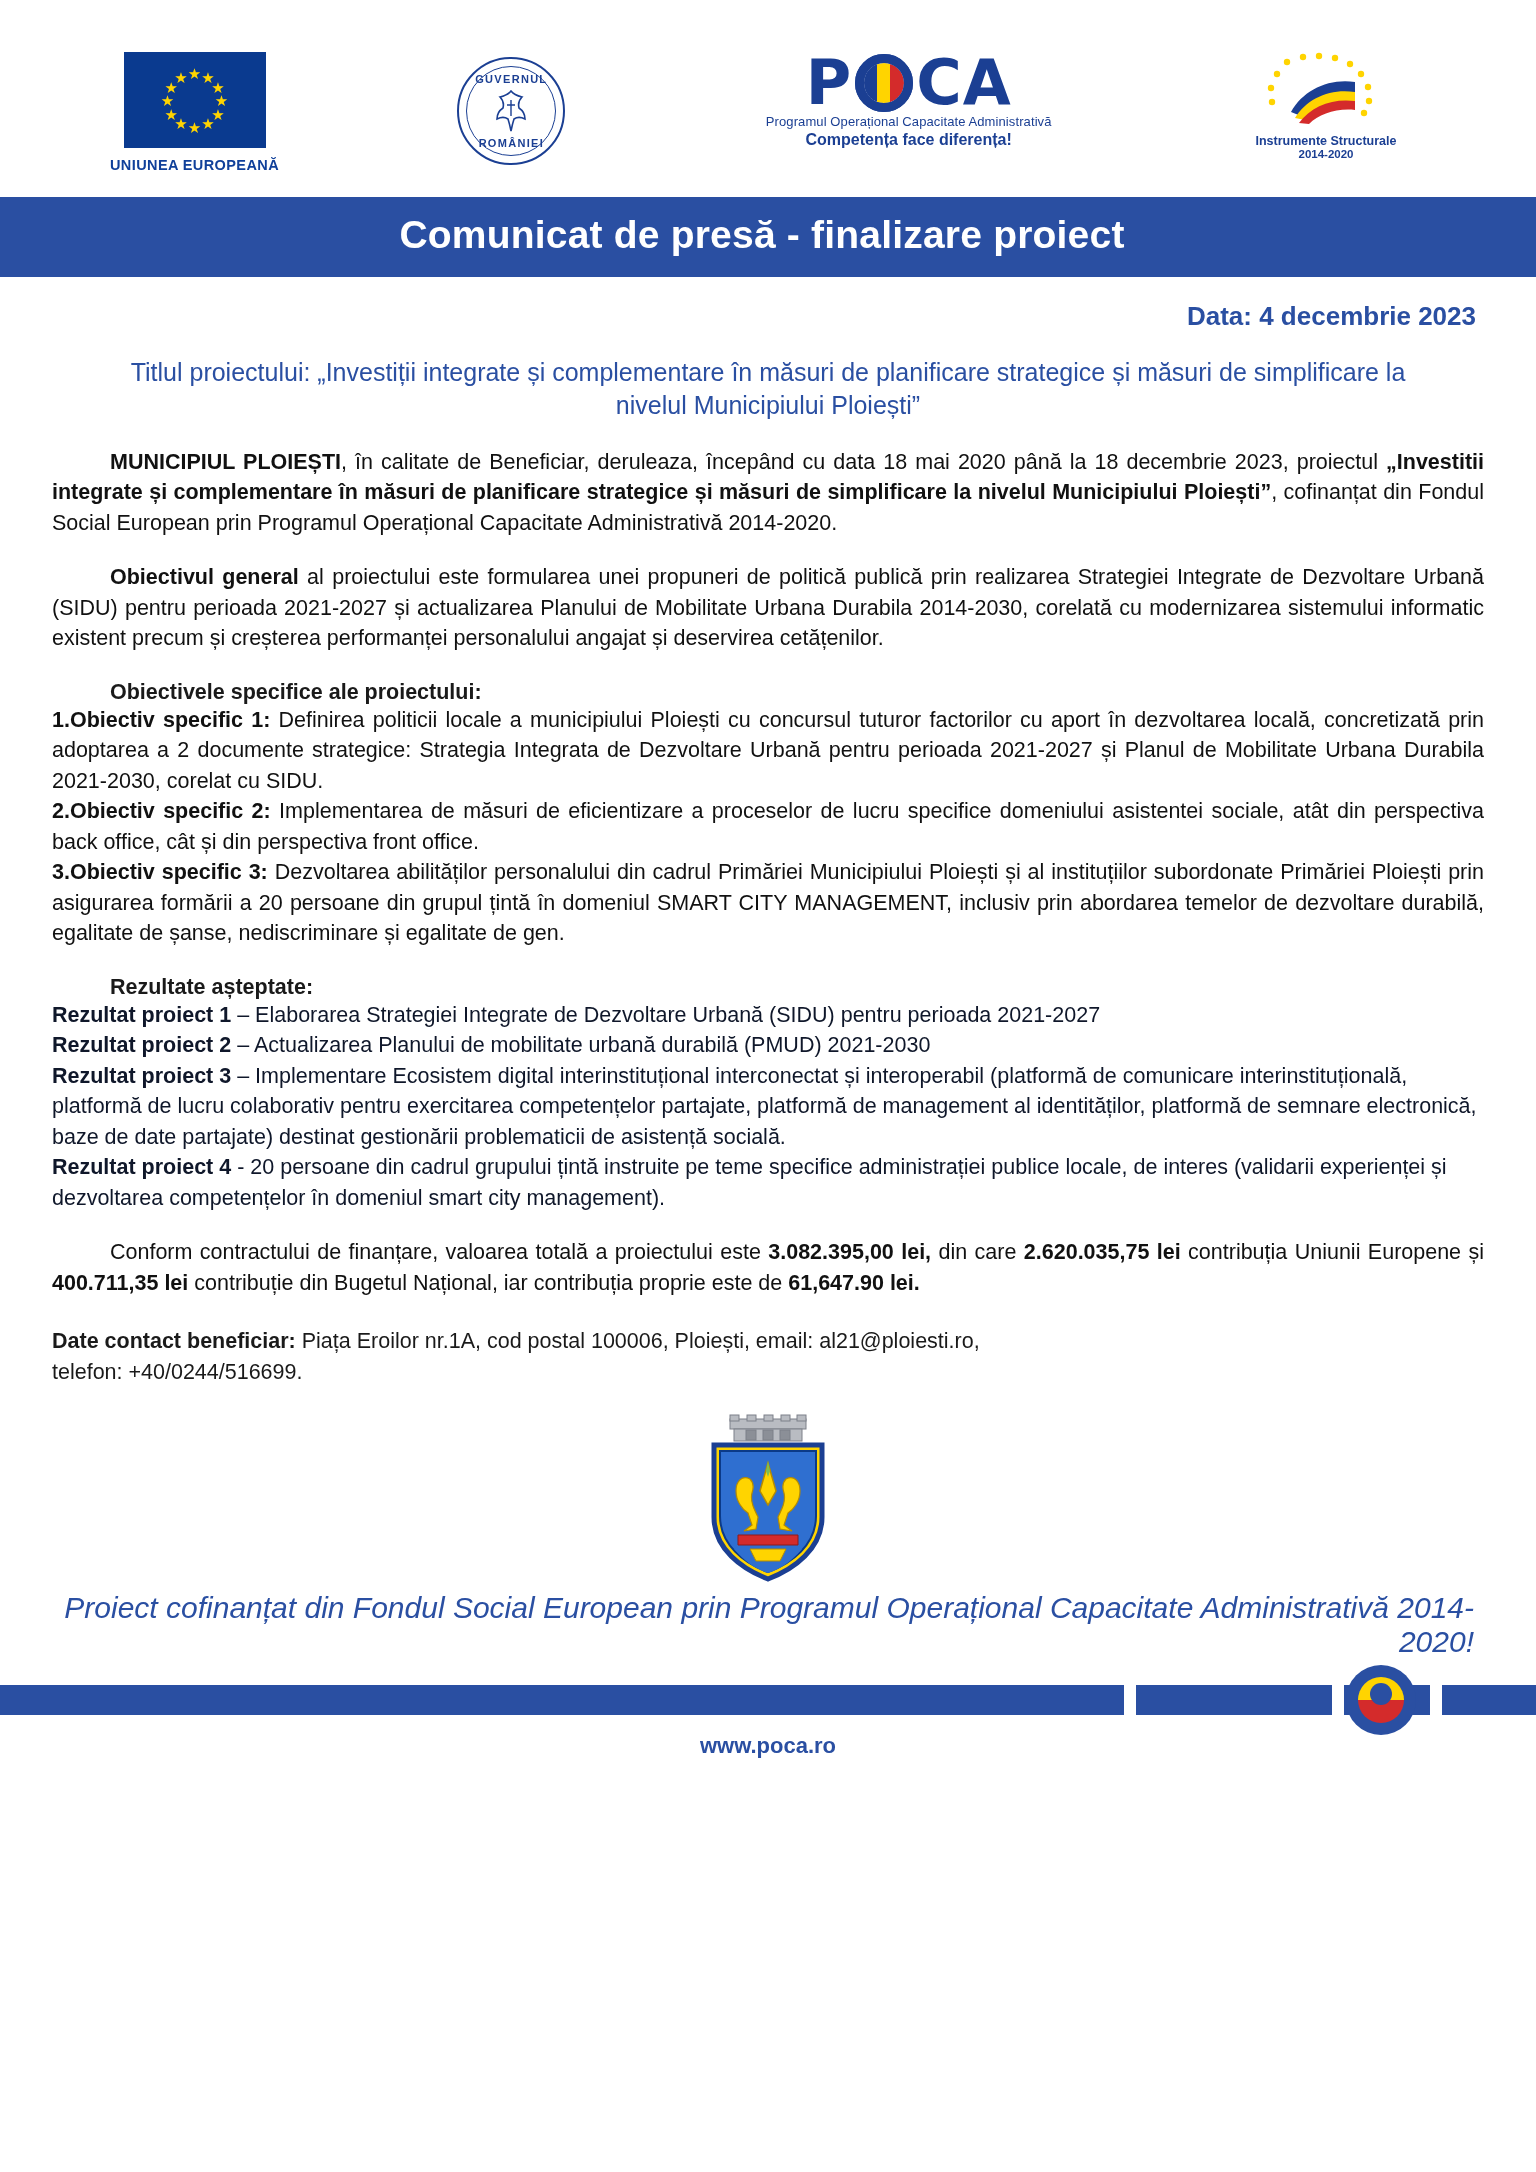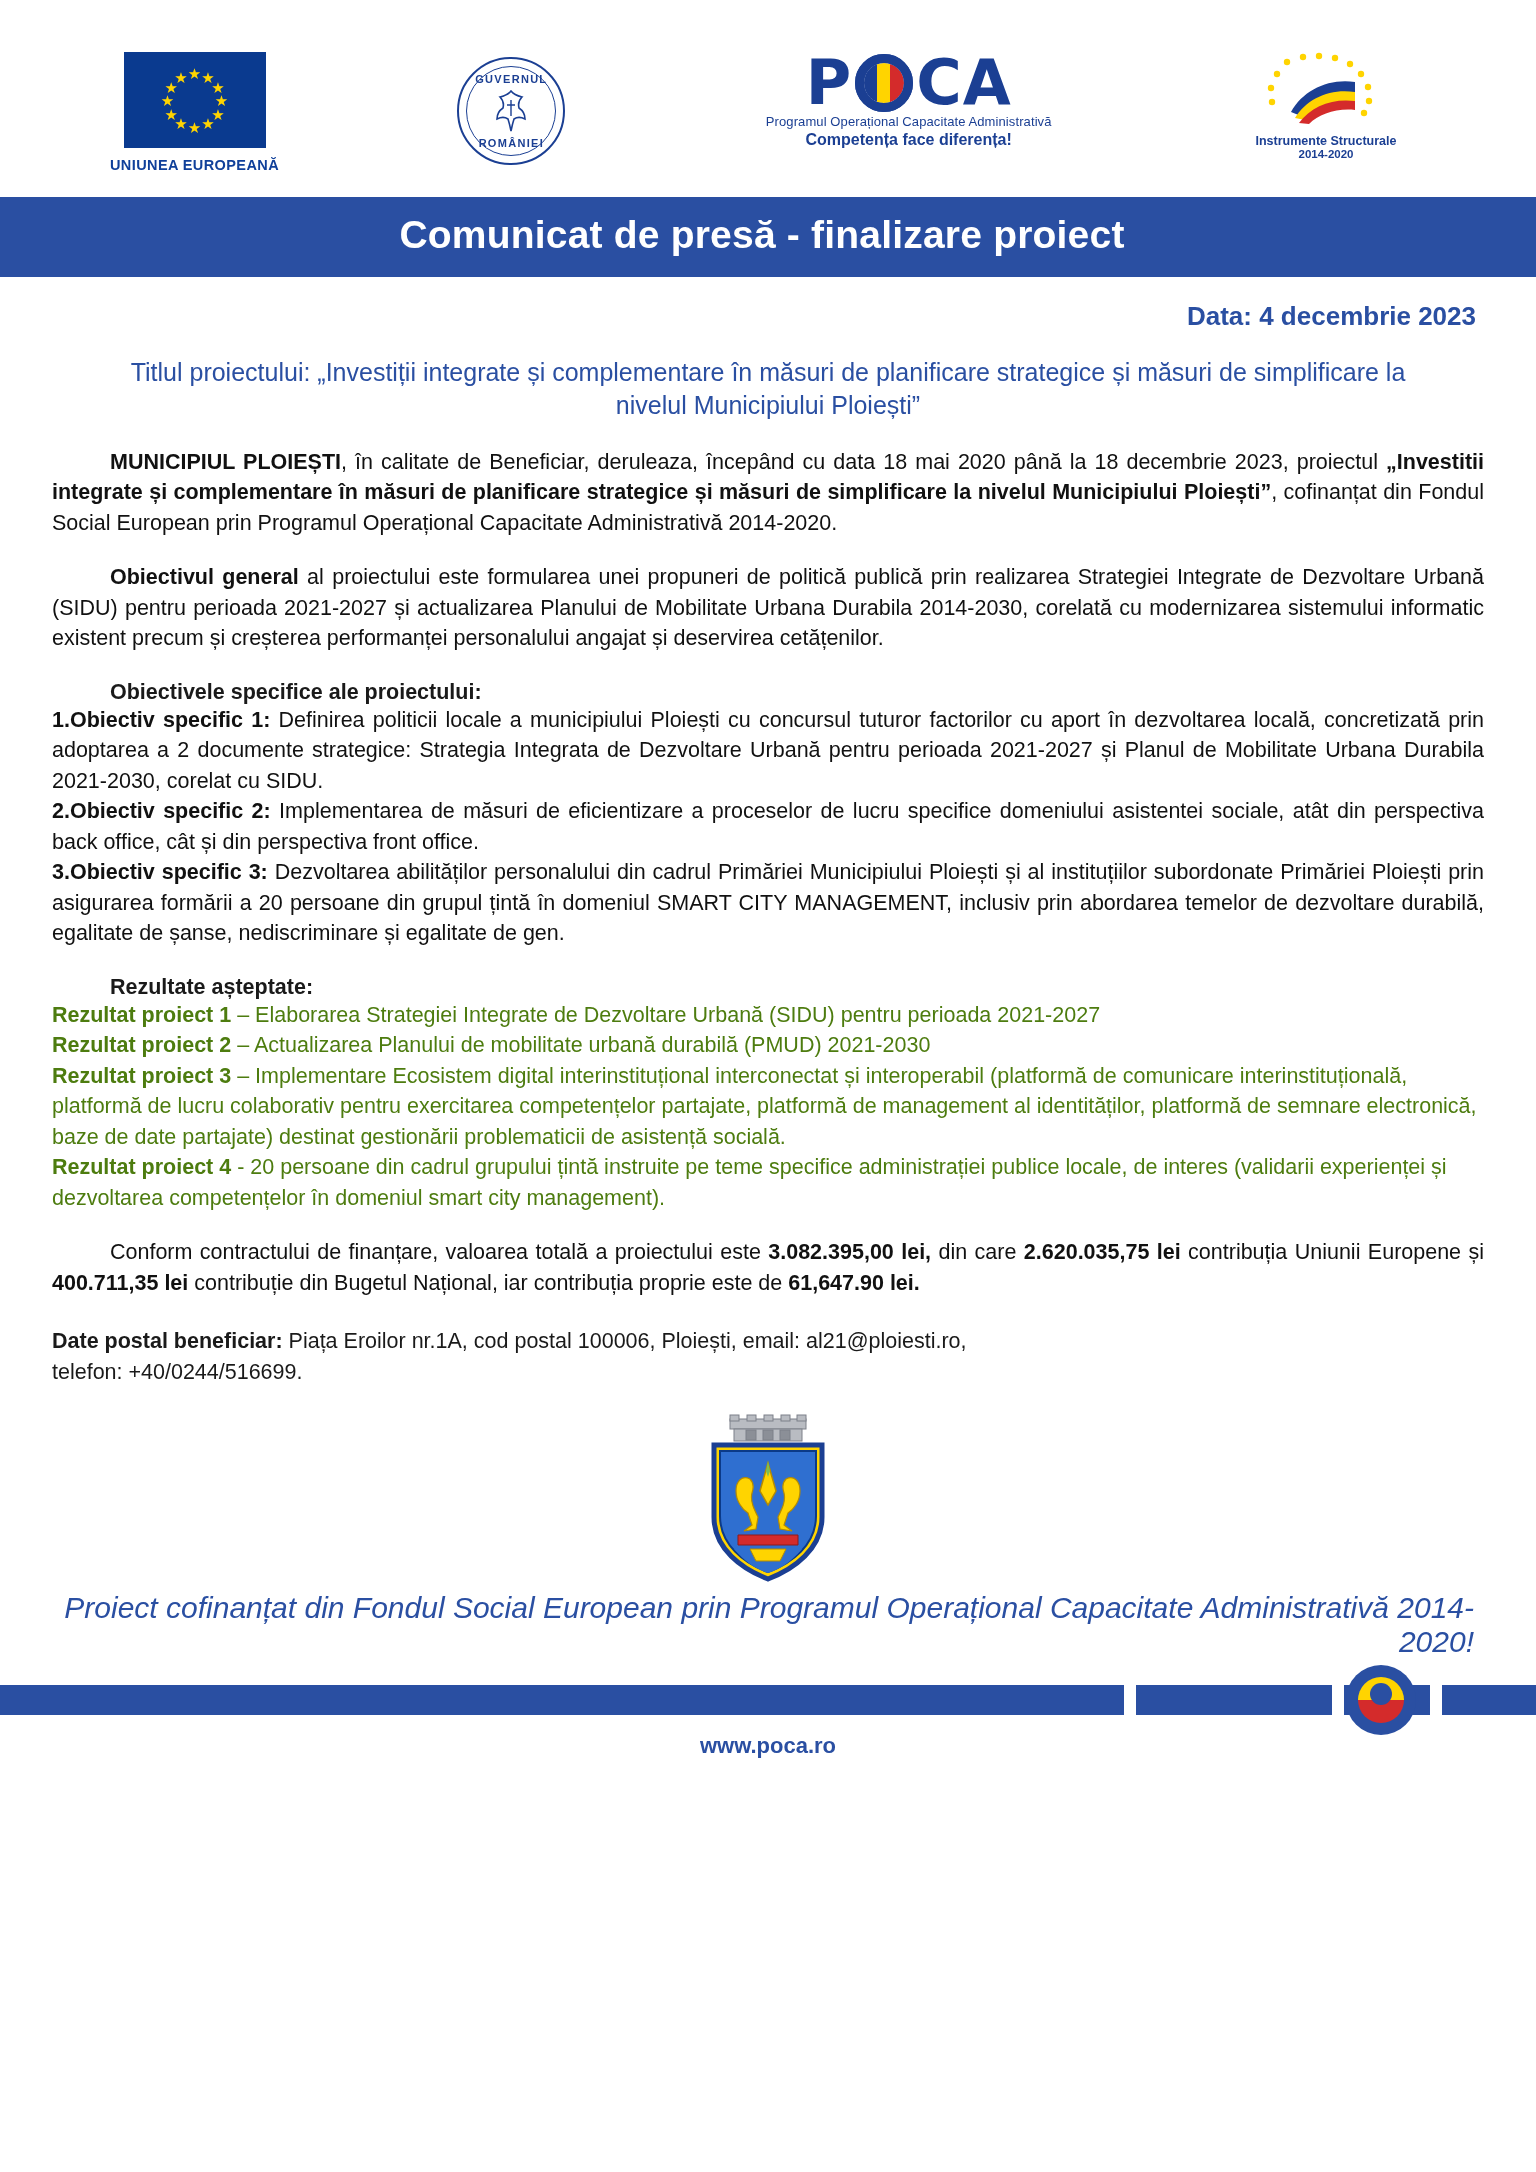--- a/index.html
+++ b/index.html
@@ -226,21 +226,21 @@
     line-height: 1.42;
     text-align: justify;
     margin: 0;
     color: #111;
   }
   .left-p {
     font-size: 21.5px;
     line-height: 1.42;
     text-align: left;
     margin: 0;
-    color: #4d7c0f;
+    color: #0f172a;
   }
 
   .contact {
     font-size: 21.5px;
     line-height: 1.42;
     margin: 28px 0 0 0;
   }
 
   
   .coa-wrap {
@@ -436,21 +436,21 @@
     </p>
     <p class="left-p">
       <b>Rezultat proiect 4</b><span> - 20 persoane din cadrul grupului țintă instruite pe teme specifice administrației publice locale, de interes (validarii experienței și dezvoltarea competențelor în domeniul smart city management).</span>
     </p>
 
     <p class="body indent">
       <span>Conform contractului de finanțare, valoarea totală a proiectului este </span><b>3.082.395,00 lei,</b><span> din care </span><b>2.620.035,75 lei</b><span> contribuția Uniunii Europene și </span><b>400.711,35 lei</b><span> contribuție din Bugetul Național, iar contribuția proprie este de </span><b>61,647.90 lei.</b>
     </p>
 
     <p class="contact">
-      <b>Date postal beneficiar:</b><span> Piața Eroilor nr.1A, cod postal 100006, Ploiești, email: al21@ploiesti.ro,</span><br>
+      <b>Date contact beneficiar:</b><span> Piața Eroilor nr.1A, cod postal 100006, Ploiești, email: al21@ploiesti.ro,</span><br>
       <span>telefon: +40/0244/516699.</span>
     </p>
 
     <div class="coa-wrap">
       <div class="coa">
         <svg viewBox="0 0 148 170" width="148" height="170" aria-hidden="true">
 
           <g fill="#b9bcc2" stroke="#7c8089" stroke-width="1">
             <rect x="36" y="6" width="76" height="10"></rect>
             <rect x="36" y="2" width="9" height="6"></rect>

